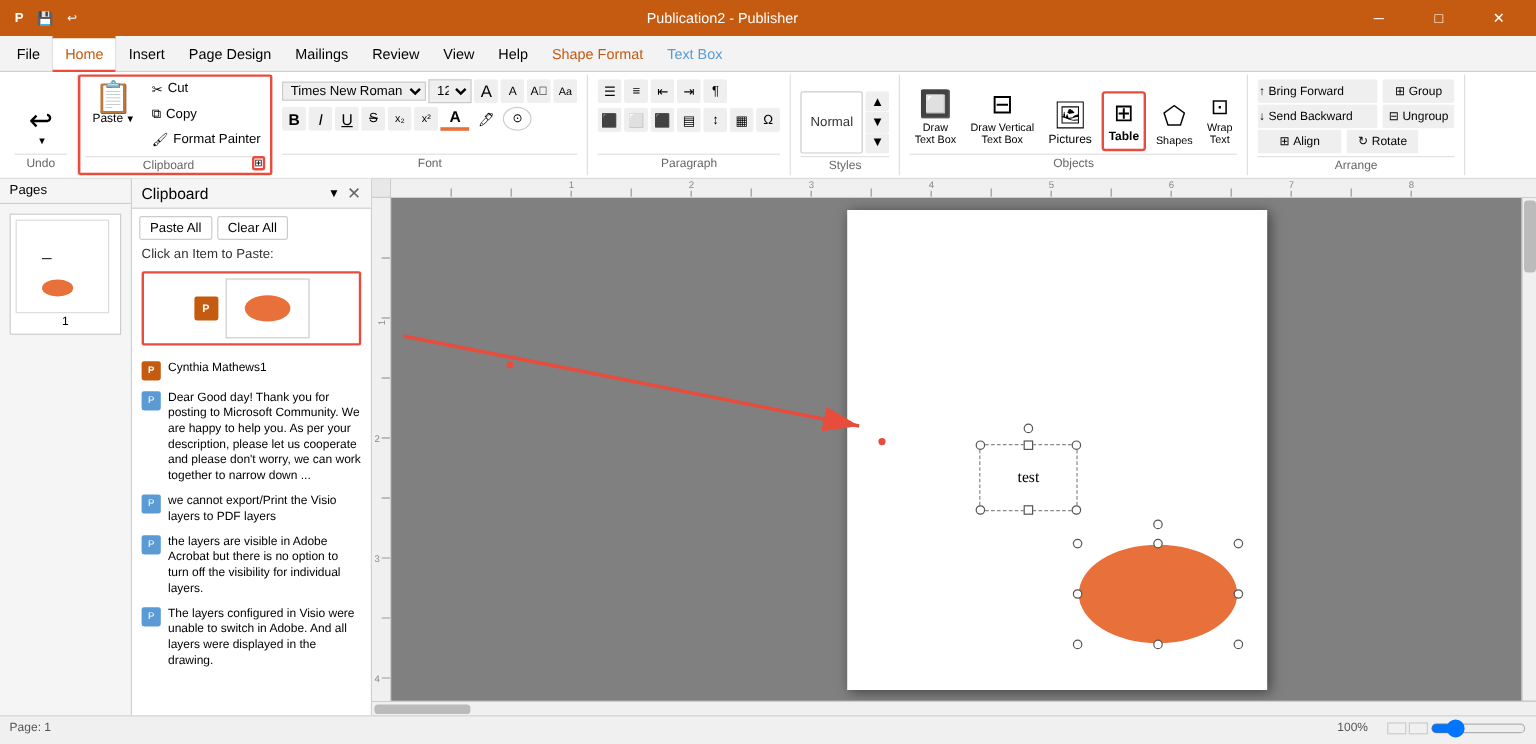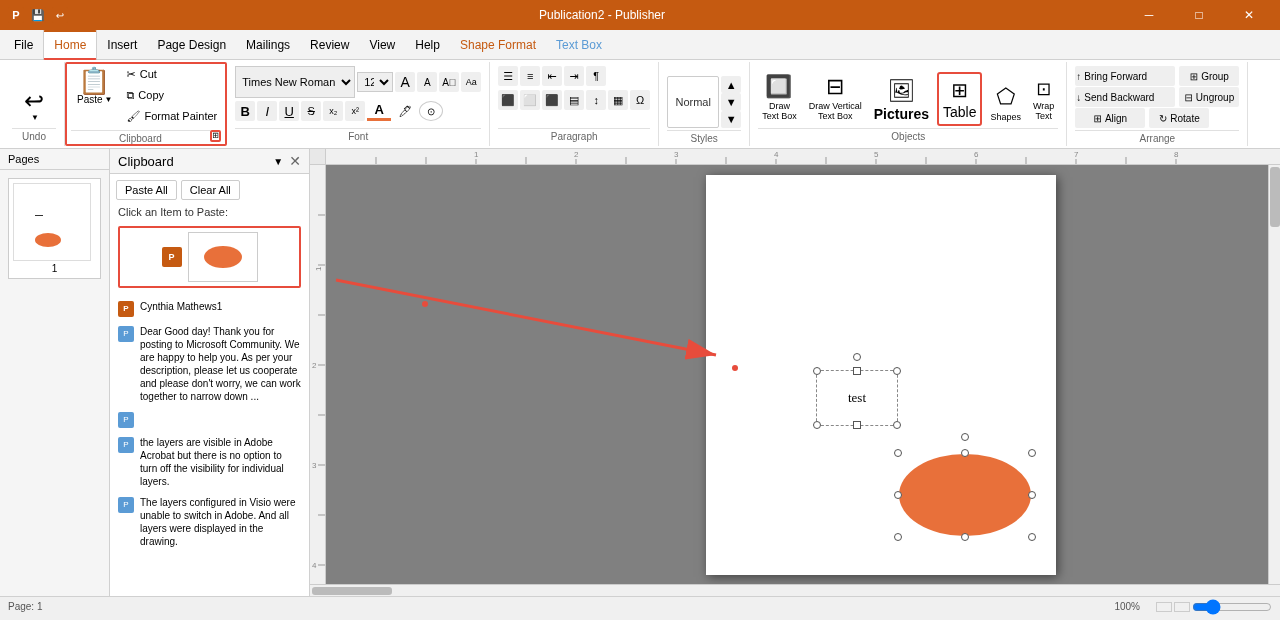--- a/index.html
+++ b/index.html
@@ -35,21 +35,21 @@
     .ribbon-btn-small { display: flex; align-items: center; gap: 4px; cursor: pointer; padding: 2px 4px; border-radius: 2px; font-size: 11px; height: 20px; }
 
     .ribbon-small-stack { display: flex; flex-direction: column; justify-content: center; gap: 1px; }
 
     
     .tab-boxed { border: 2px solid #e74c3c; border-radius: 2px; }
     .clipboard-boxed { border: 2px solid #e74c3c; border-radius: 2px; padding: 0 4px; }
 
     
     .font-row { display: flex; align-items: center; gap: 2px; margin-bottom: 2px; }
-    .font-select { width: 120px; height: 32px; font-size: 11px; border: 1px solid #ccc; padding: 0 2px; }
+    .font-select { width: 120px; height: 16px; font-size: 11px; border: 1px solid #ccc; padding: 0 2px; }
     .font-size-select { width: 36px; height: 20px; font-size: 11px; border: 1px solid #ccc; padding: 0 2px; }
     .font-btn { width: 20px; height: 20px; display: flex; align-items: center; justify-content: center; cursor: pointer; font-size: 11px; border: 1px solid transparent; border-radius: 2px; }
     .format-btn { font-weight: bold; }
     .format-btn-i { font-style: italic; }
     .format-btn-u { text-decoration: underline; }
     .style-item { width: 52px; height: 52px; border: 1px solid #ccc; display: flex; align-items: center; justify-content: center; cursor: pointer; font-size: 11px; background: white; border-radius: 2px; margin-top: 10px; }
     .obj-btn { display: flex; flex-direction: column; align-items: center; cursor: pointer; padding: 4px; border-radius: 3px; font-size: 10px; }
     .obj-btn .icon { font-size: 22px; margin-bottom: 2px; }
 
     
@@ -241,25 +241,25 @@
         <div class="obj-btn">
           <div class="icon">🔲</div>
           <div style="font-size:9px; text-align:center; line-height:1.1;">Draw<br>Text Box</div>
         </div>
         <div class="obj-btn">
           <div class="icon">⊟</div>
           <div style="font-size:9px; text-align:center; line-height:1.1;">Draw Vertical<br>Text Box</div>
         </div>
         <div class="obj-btn">
           <div class="icon">🖼</div>
-          <div style="font-size:14px;font-weight:bold;">Pictures</div>
+          <div style="font-size:10px;">Pictures</div>
         </div>
         <div class="obj-btn table-highlighted">
           <div class="icon" style="font-size:20px;">⊞</div>
-          <div style="font-size:14px;">Table</div>
+          <div style="font-size:10px;font-weight:bold;">Table</div>
         </div>
         <div class="obj-btn">
           <div class="icon">⬠</div>
           <div style="font-size:9px;">Shapes</div>
         </div>
         <div class="obj-btn">
           <div class="icon" style="font-size:18px;">⊡</div>
           <div style="font-size:9px; text-align:center; line-height:1.1;">Wrap<br>Text</div>
         </div>
       </div>
@@ -353,20 +353,21 @@
       <div class="clip-item">
         <div class="clip-item-icon pub">P</div>
         <span>Cynthia Mathews1</span>
       </div>
       <div class="clip-item">
         <div class="clip-item-icon pub2">P</div>
         <span>Dear Good day! Thank you for posting to Microsoft Community. We are happy to help you. As per your description, please let us cooperate and please don't worry, we can work together to narrow down ...</span>
       </div>
       <div class="clip-item">
         <div class="clip-item-icon pub2">P</div>
+        <span>we cannot export/Print the Visio layers to PDF layers</span>
       </div>
       <div class="clip-item">
         <div class="clip-item-icon pub2">P</div>
         <span>the layers are visible in Adobe Acrobat but there is no option to turn off the visibility for individual layers.</span>
       </div>
       <div class="clip-item">
         <div class="clip-item-icon pub2">P</div>
         <span>The layers configured in Visio were unable to switch in Adobe. And all layers were displayed in the drawing.</span>
       </div>
     </div>

